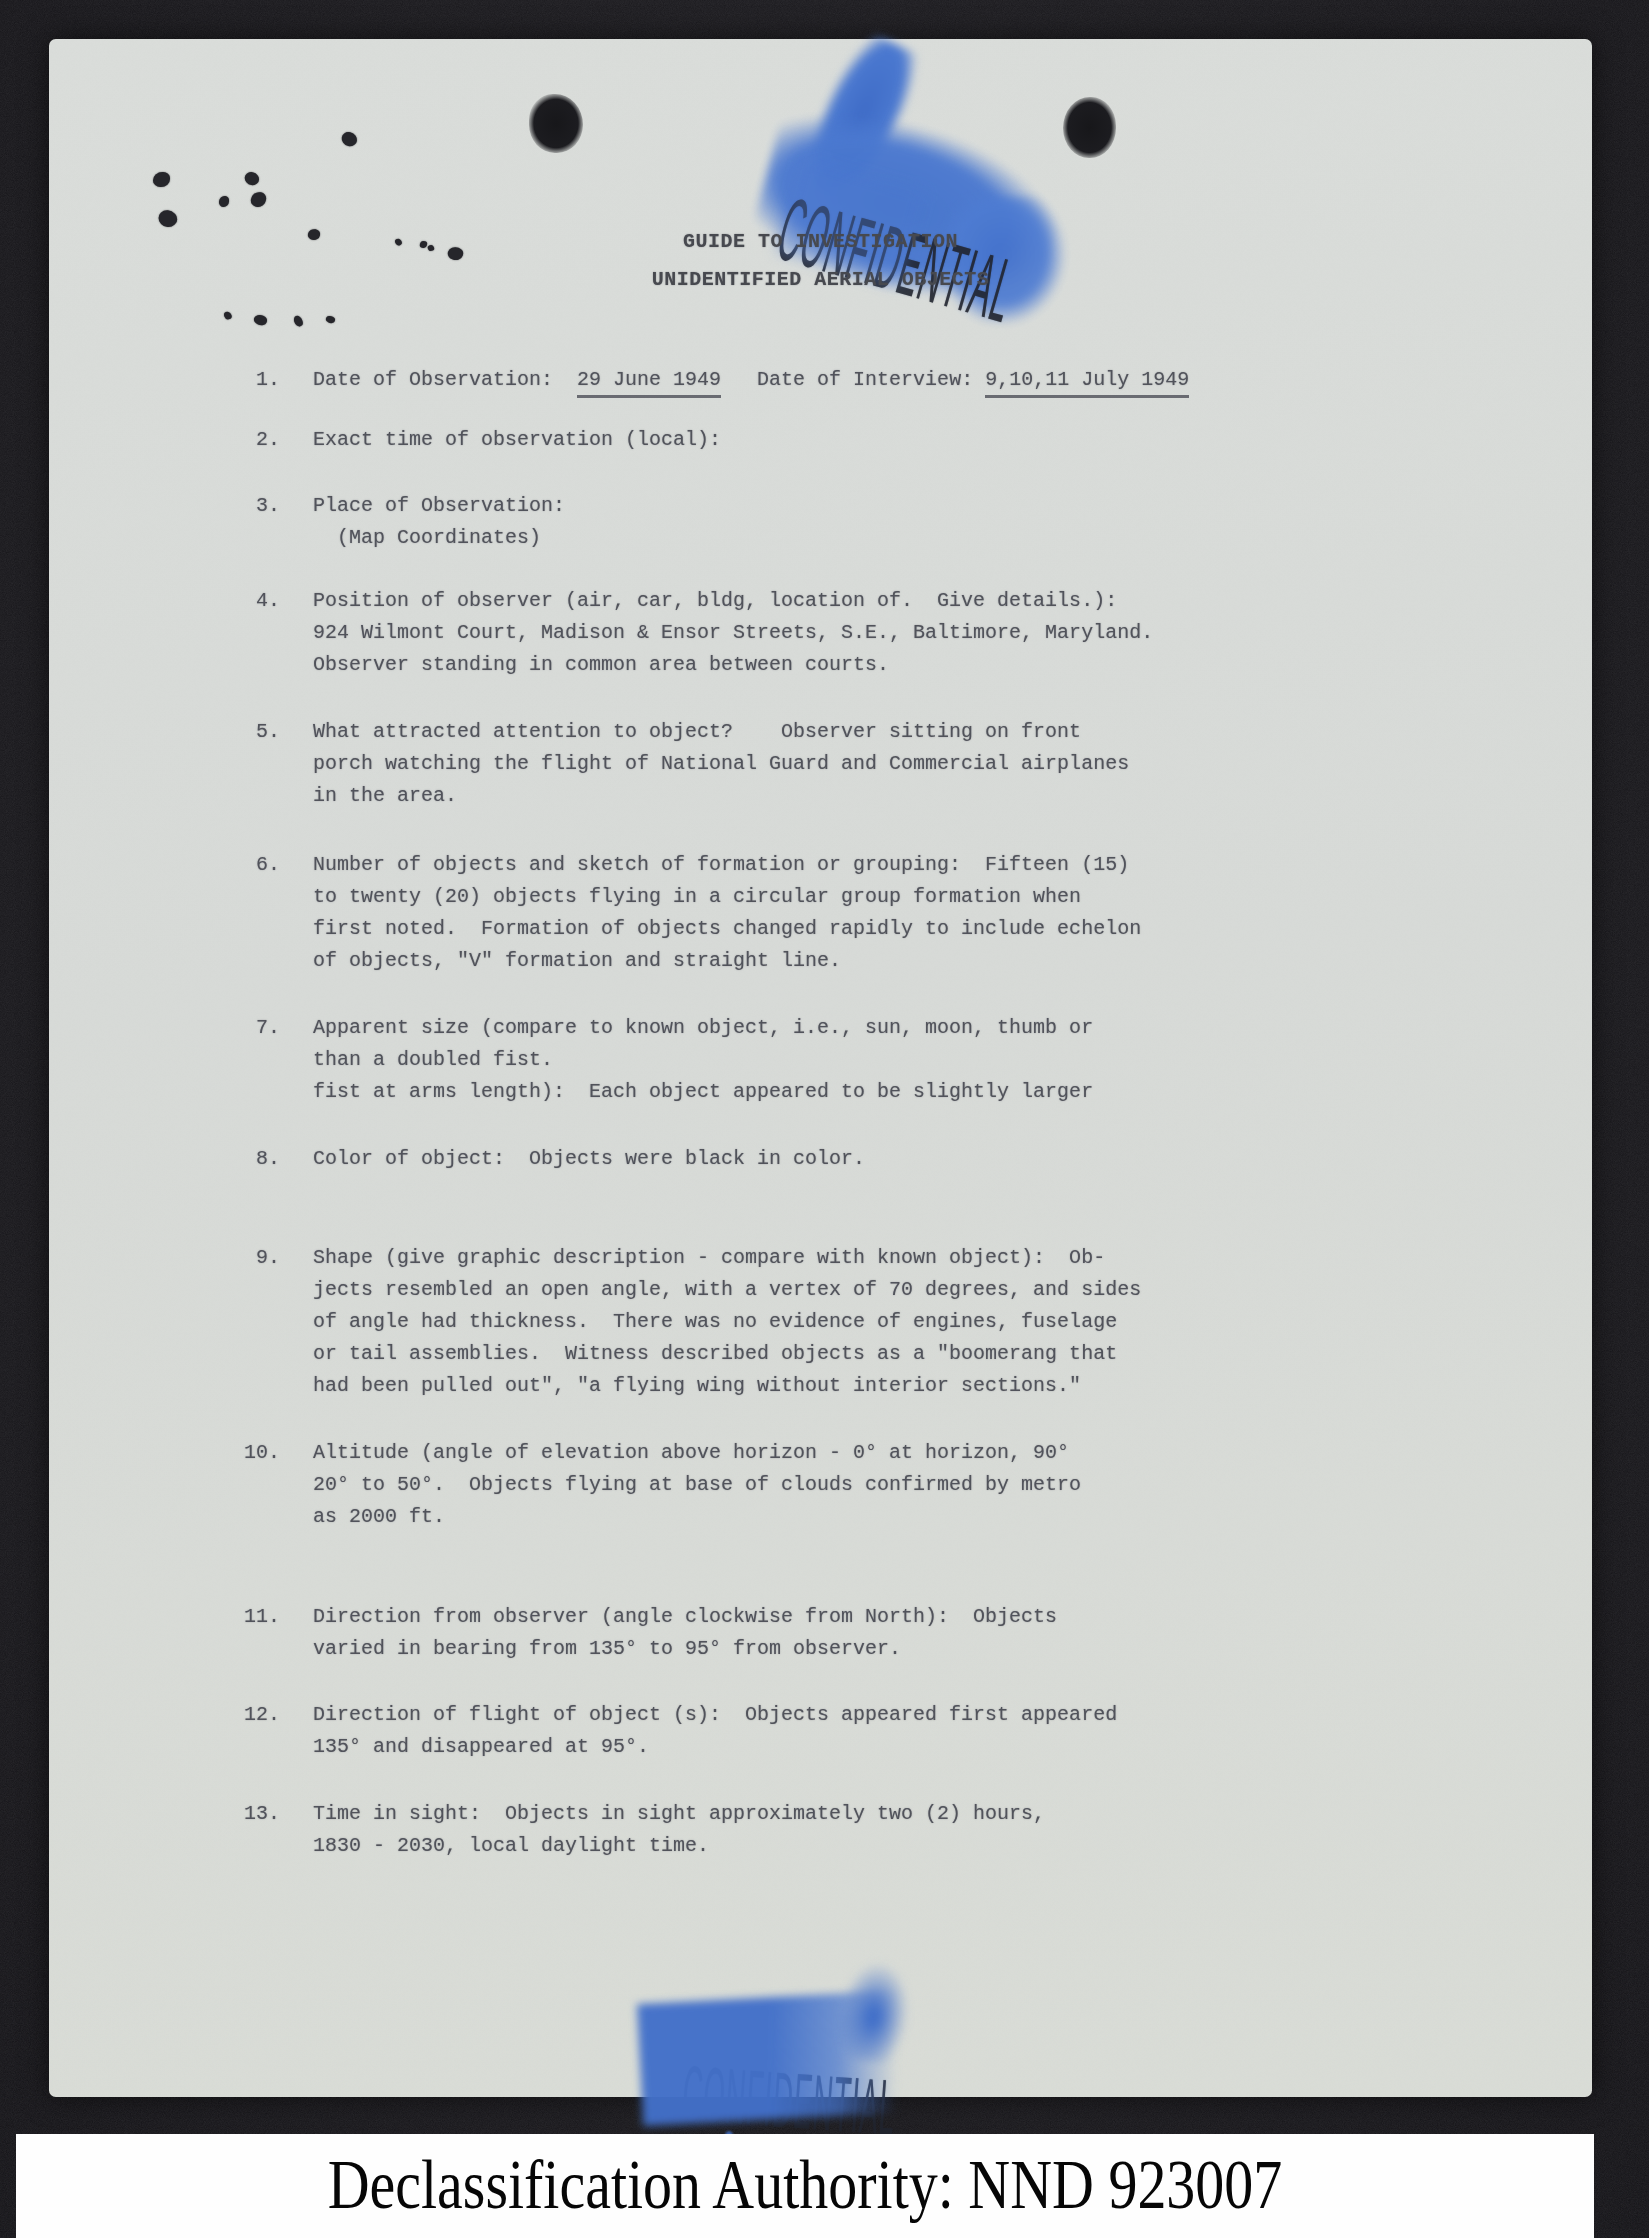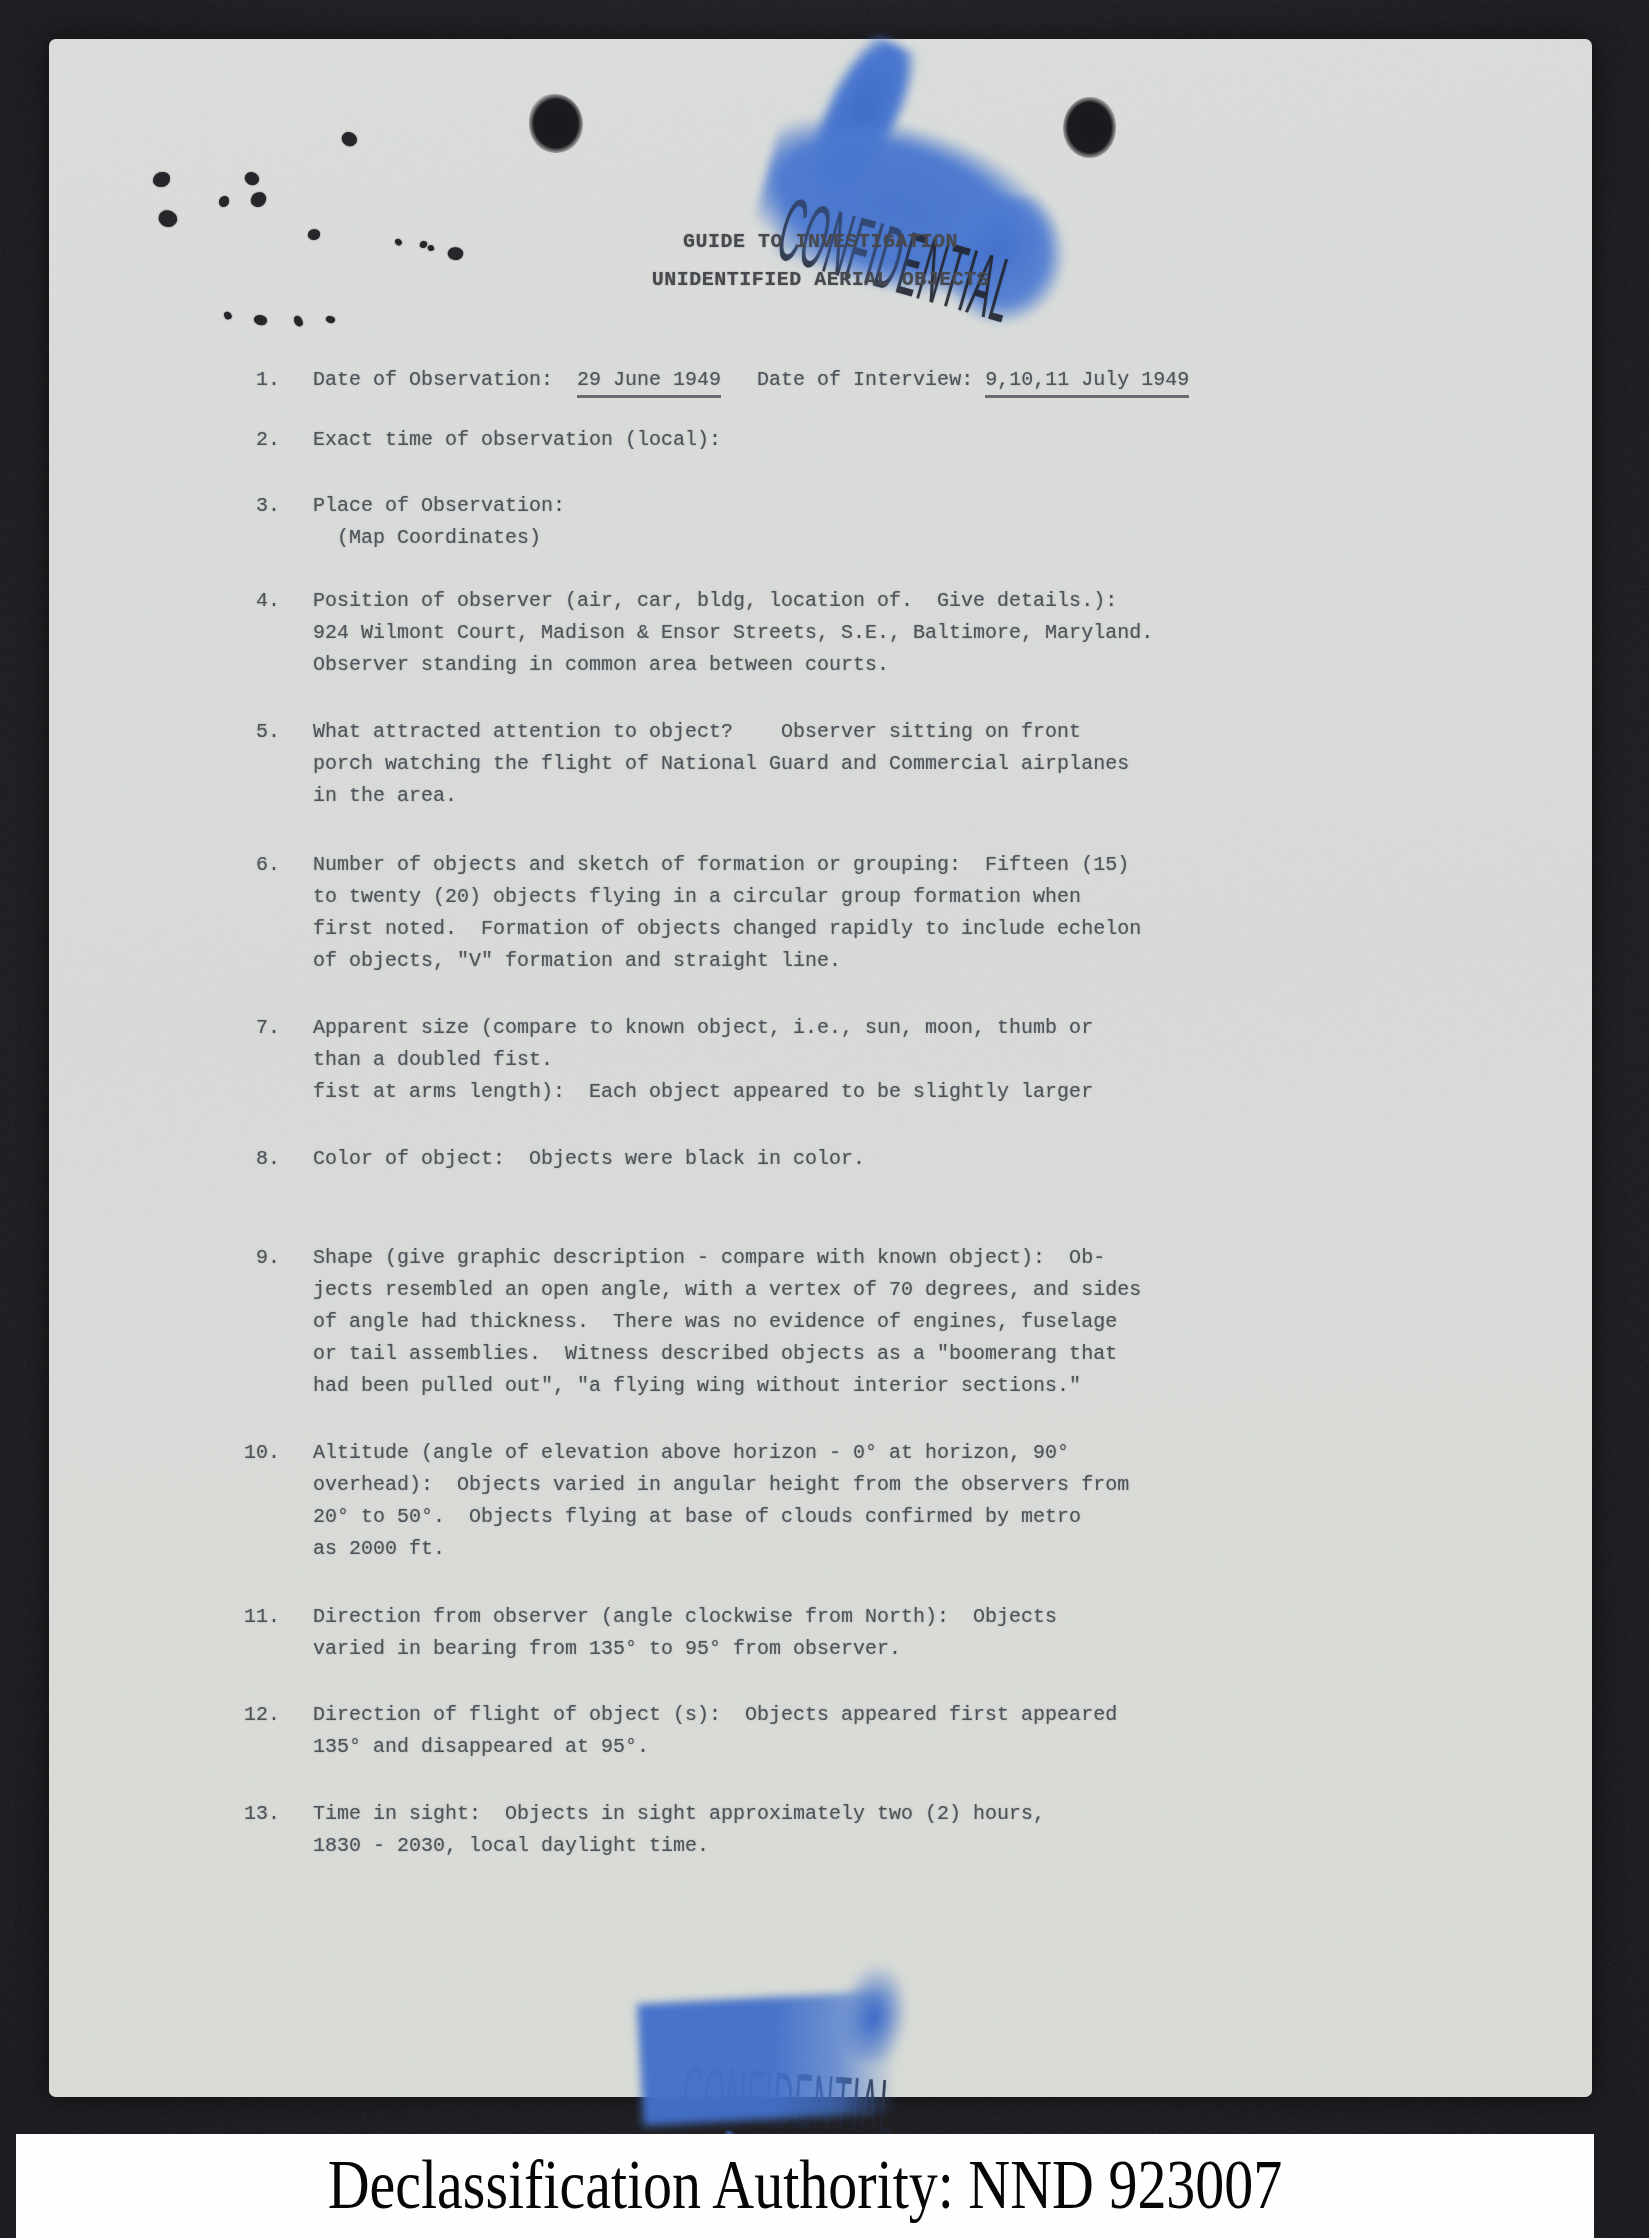--- a/index.html
+++ b/index.html
@@ -173,21 +173,20 @@
             <div class="line"><span>jects resembled an open angle, with a vertex of 70 degrees, and sides</span></div>
             <div class="line"><span>of angle had thickness.  There was no evidence of engines, fuselage</span></div>
             <div class="line"><span>or tail assemblies.  Witness described objects as a "boomerang that</span></div>
             <div class="line"><span>had been pulled out", "a flying wing without interior sections."</span></div>
           </div>
         </div>
         <div class="item typed" style="top: 1373px;">
           <span class="num">10.</span>
           <div class="lines">
             <div class="line"><span>Altitude (angle of elevation above horizon - 0° at horizon, 90°</span></div>
-            <div class="line"><span>overhead):  Objects varied in angular height from the observers from</span></div>
             <div class="line"><span>20° to 50°.  Objects flying at base of clouds confirmed by metro</span></div>
             <div class="line"><span>as 2000 ft.</span></div>
           </div>
         </div>
         <div class="item typed" style="top: 1537px;">
           <span class="num">11.</span>
           <div class="lines">
             <div class="line"><span>Direction from observer (angle clockwise from North):  Objects</span></div>
             <div class="line"><span>varied in bearing from 135° to 95° from observer.</span></div>
           </div>

